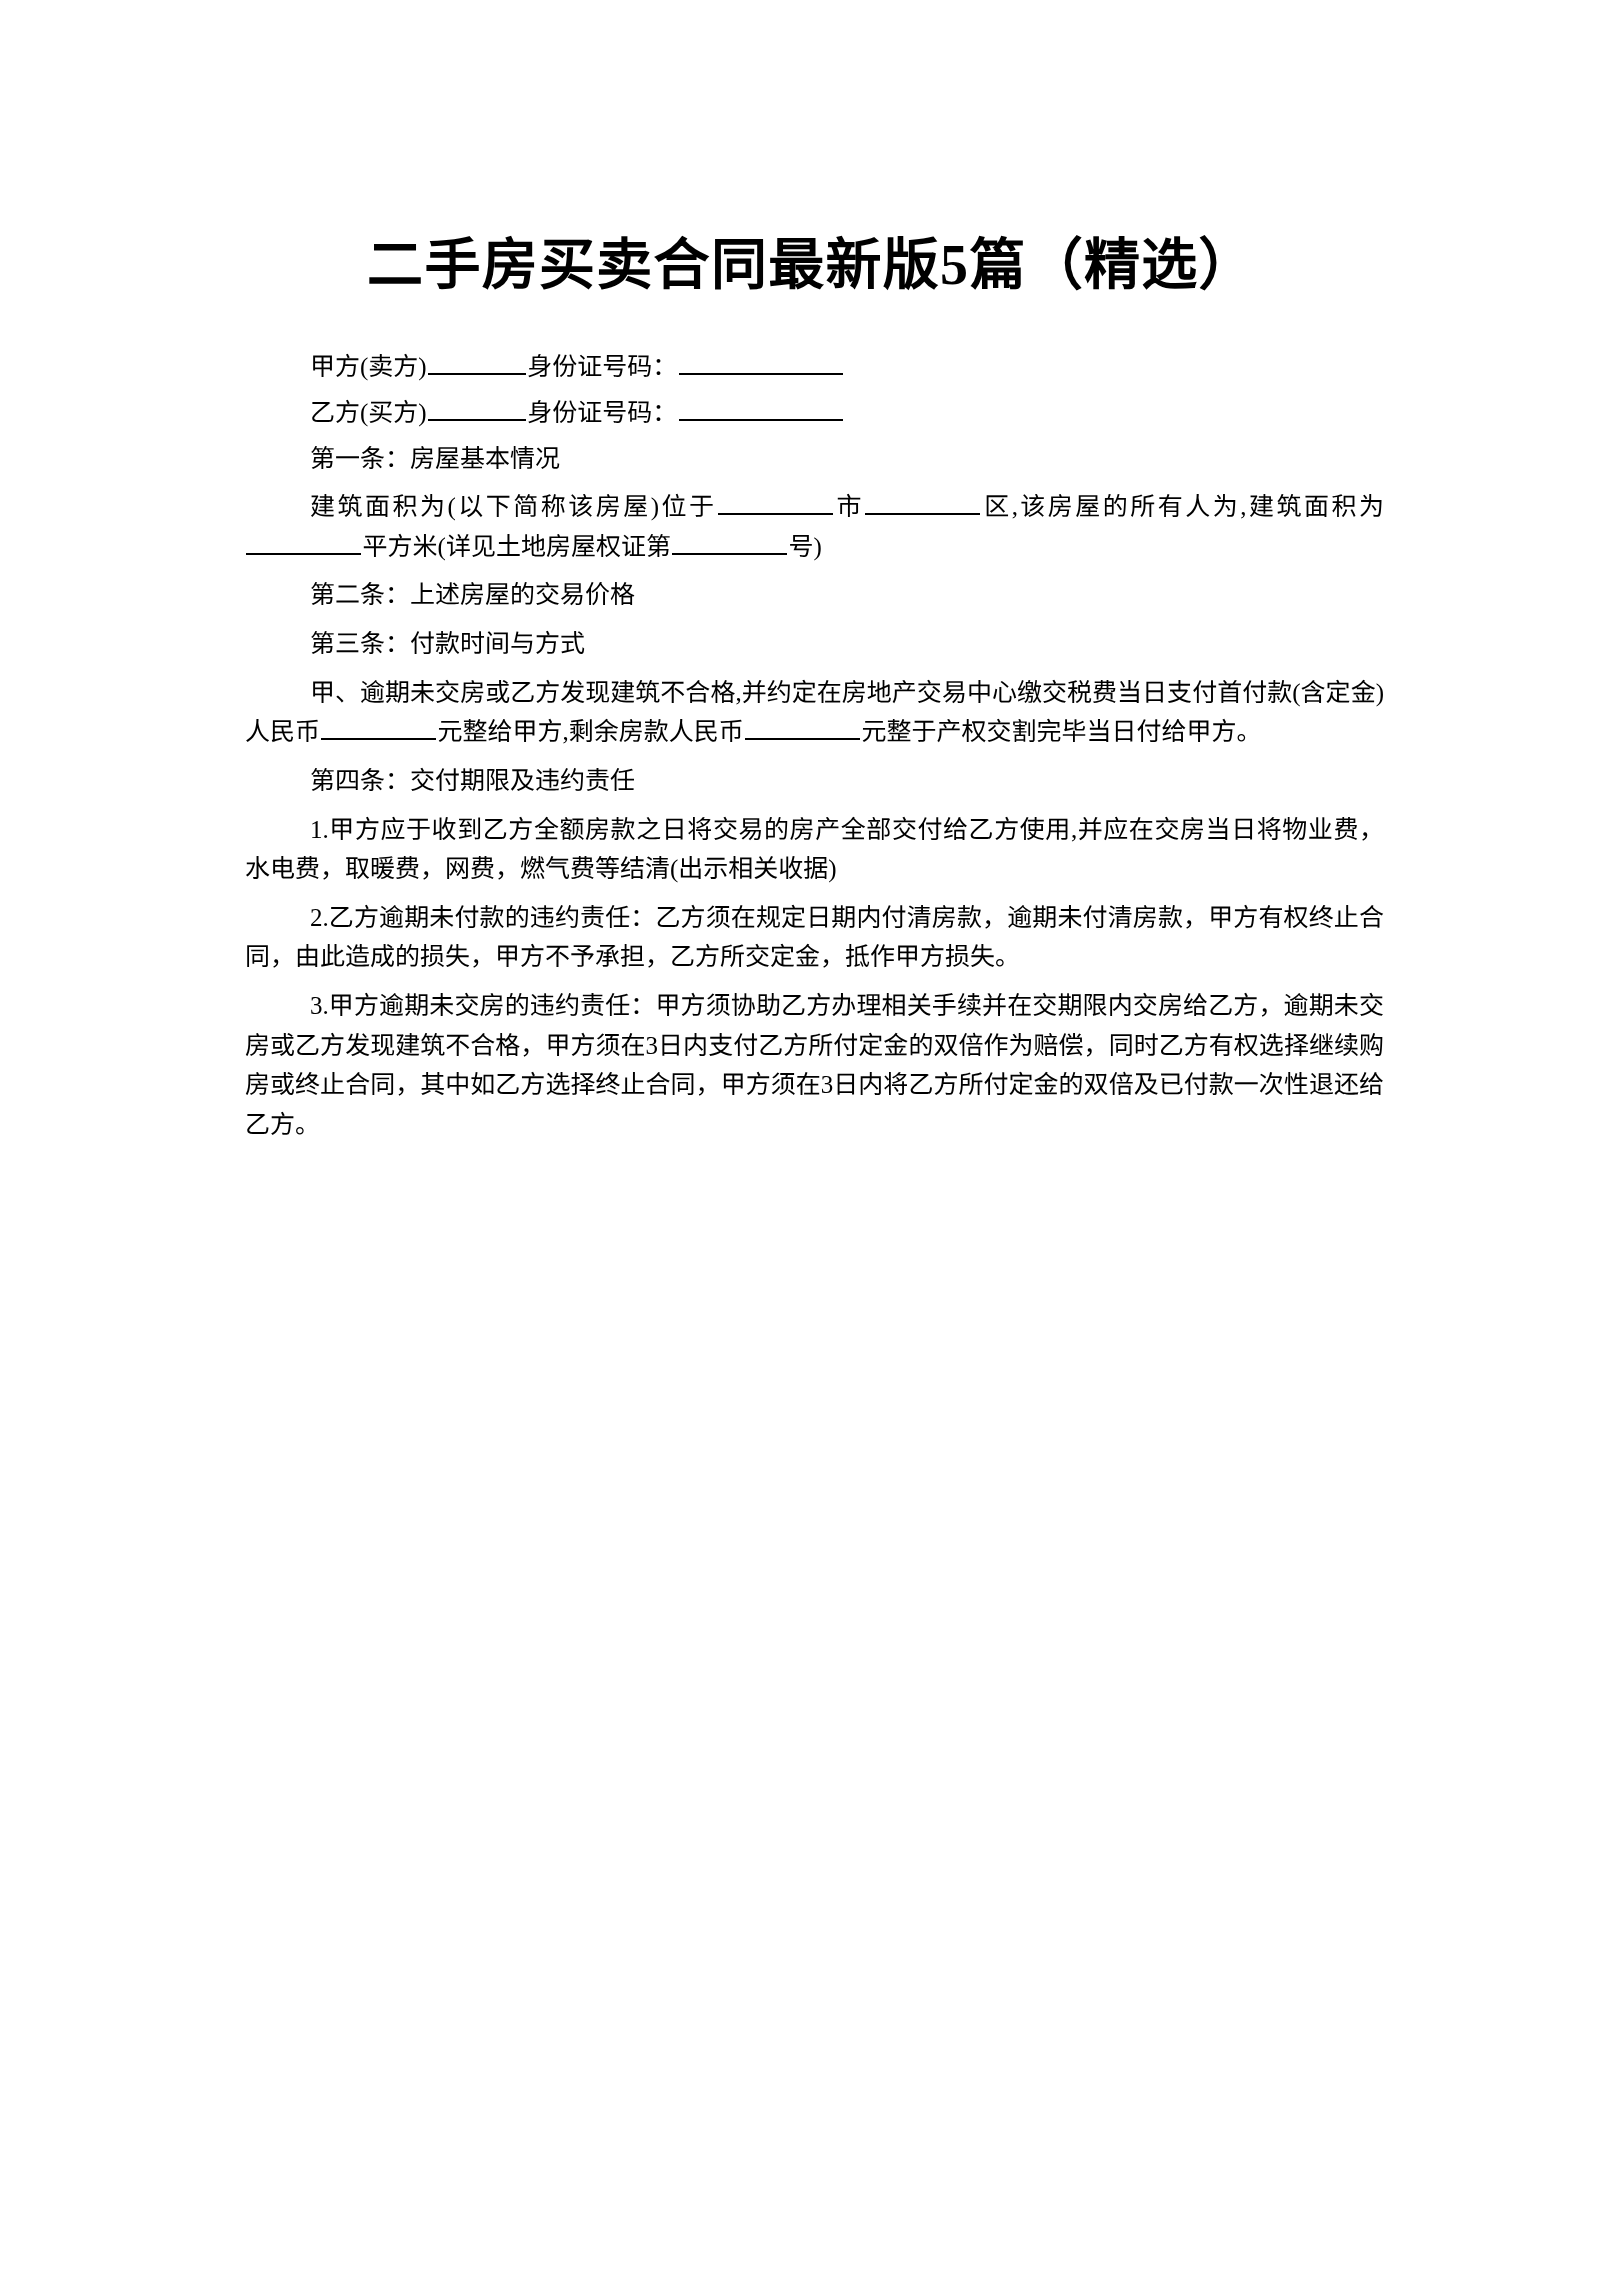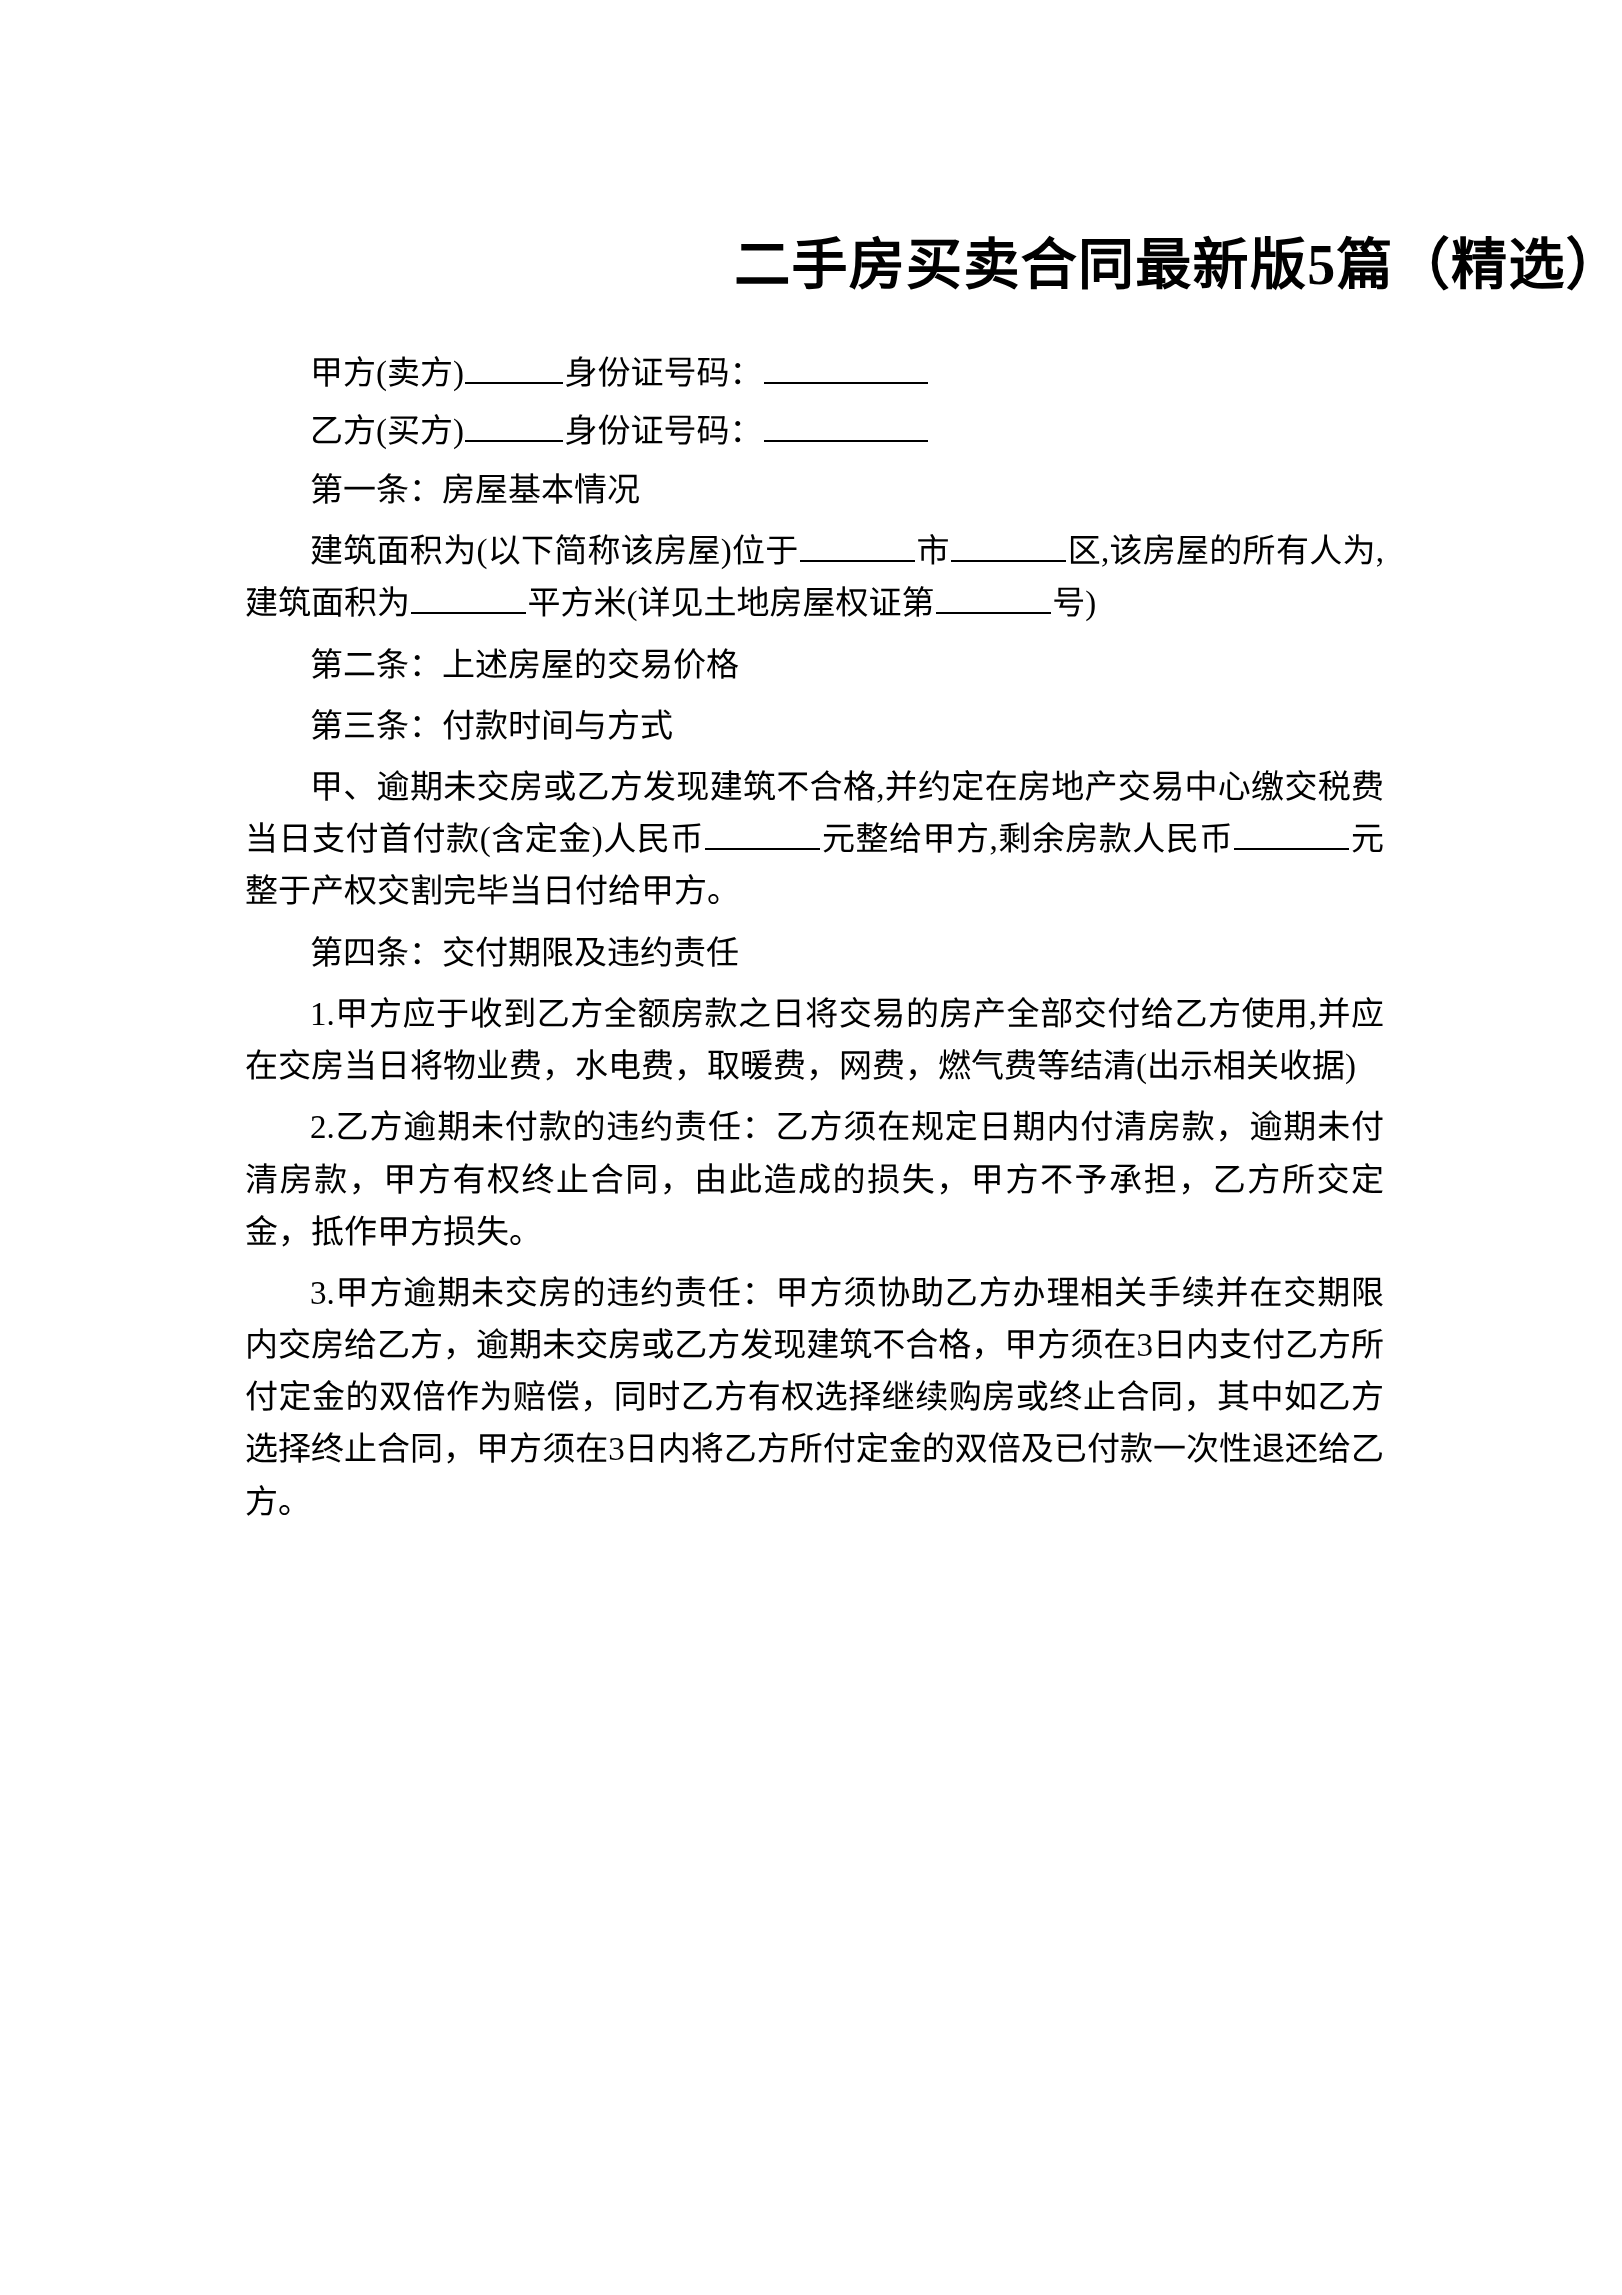--- a/index.html
+++ b/index.html
@@ -23,38 +23,38 @@
     background: #ffffff;
     box-sizing: border-box;
   }
 
   
   .doc-title {
     position: absolute;
     left: 0;
     top: 194px;
     width: 1623px;
-    text-align: right;
+    text-align: center;
     font-size: 56px;
     font-weight: 700;
     letter-spacing: 1.3px;
     line-height: 1.2;
     white-space: nowrap;
   }
 
   
   .body-block {
     position: absolute;
     left: 245px;
     top: 340px;
     width: 1139px;
   }
 
   .para {
-    font-size: 33px;
+    font-size: 25px;
     line-height: 1.58;
     text-align: justify;
     text-justify: inter-ideograph;
     margin: 0 0 9.2px 0;
     text-indent: 65px;
     word-break: break-all;
   }
 
   .para.tight {
     margin-bottom: 6.5px;

